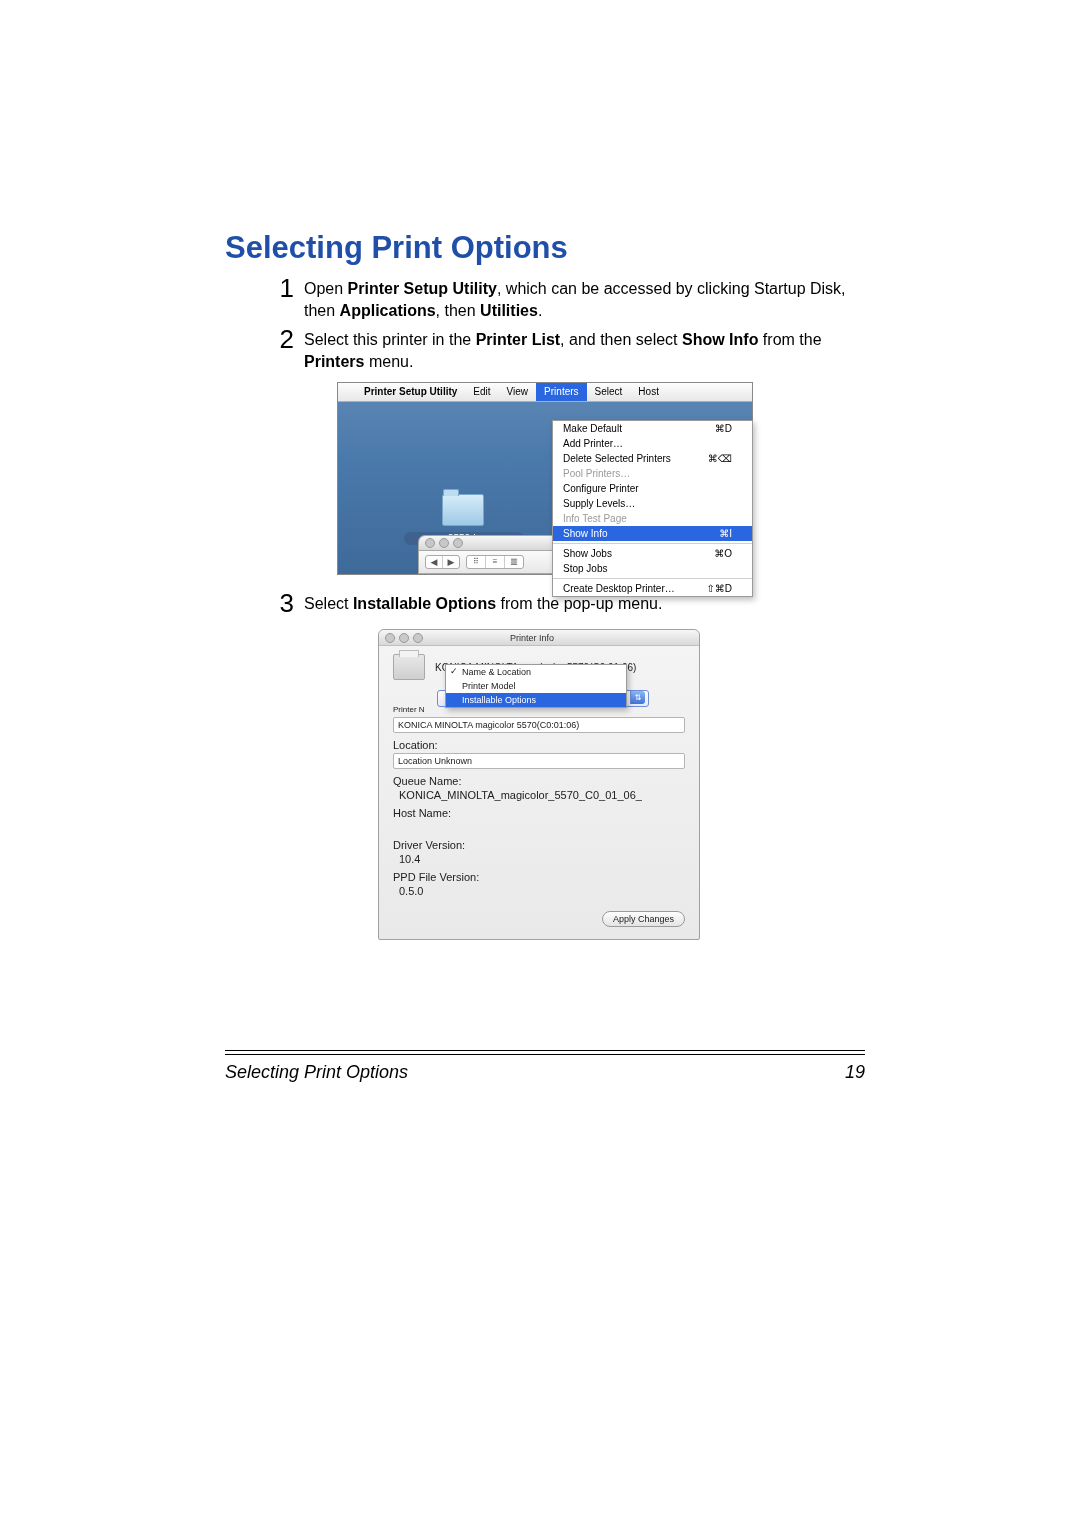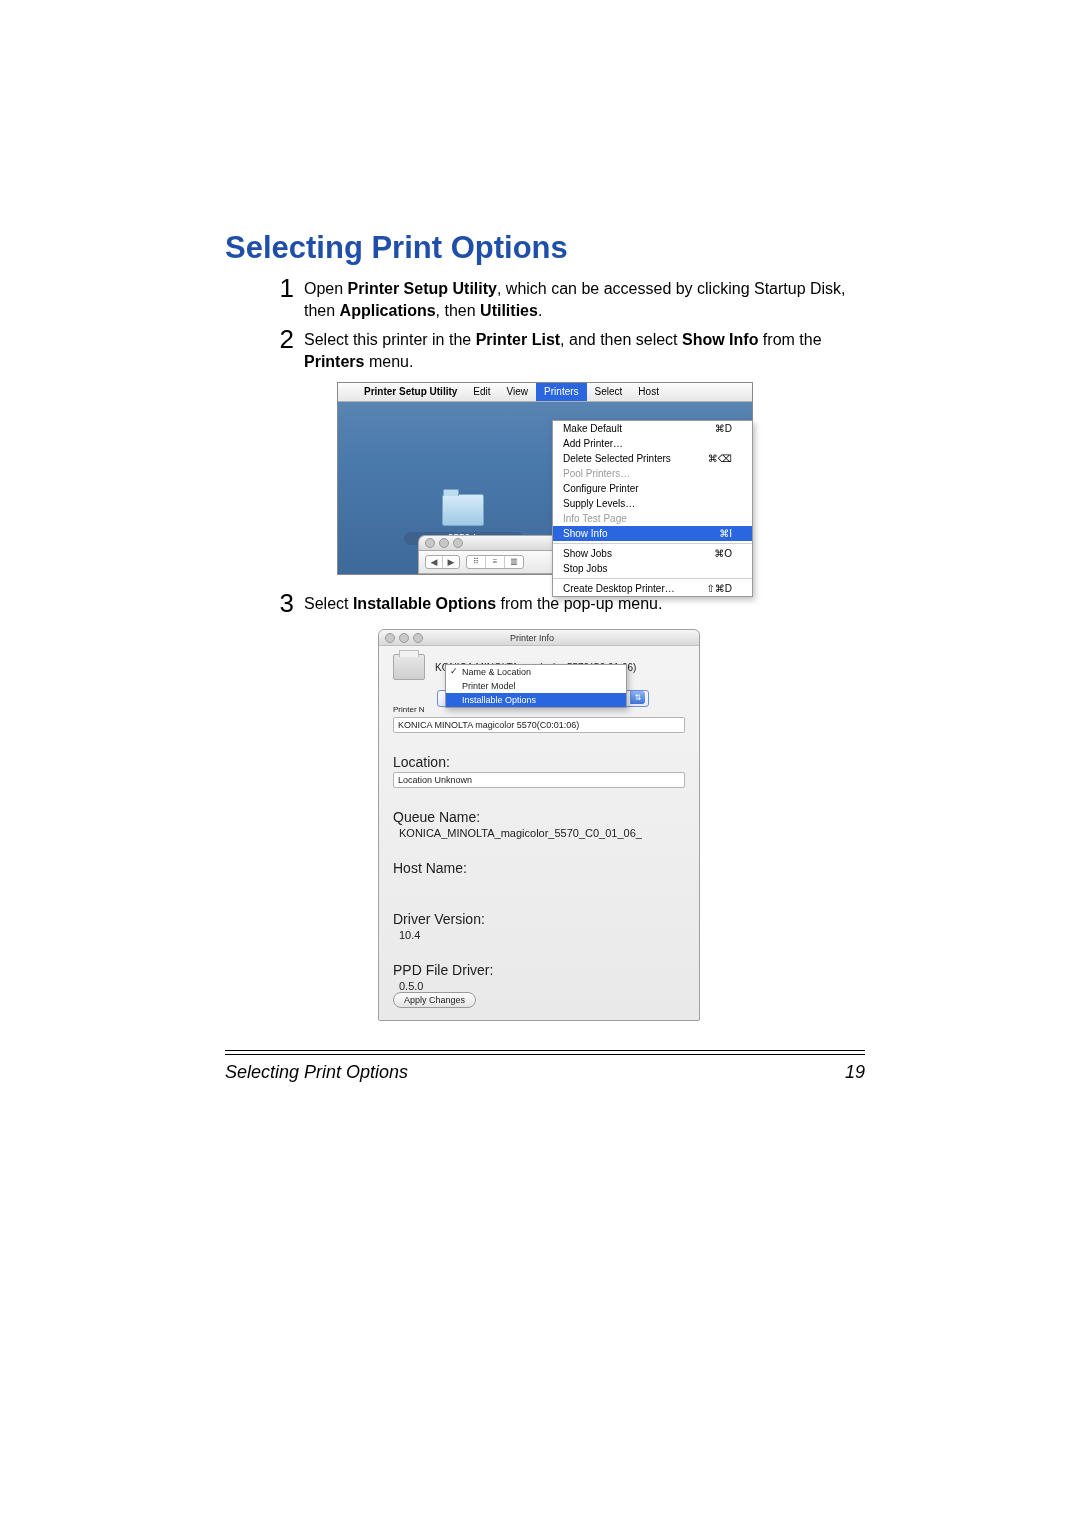--- a/index.html
+++ b/index.html
@@ -338,41 +338,43 @@
   .s2-popt.hl { background: #2a66e0; color: #fff; }
   .s2-inline-label {
     position: absolute;
     left: -44px;
     top: 15px;
     font-size: 8px;
     white-space: nowrap;
   }
 
   .s2-field-label {
-    font-size: 14px;
-    margin-top: 21px;
+    font-size: 11px;
+    margin-top: 6px;
   }
   .s2-field-input {
     margin-top: 2px;
     height: 14px;
     background: #fff;
     border: 1px solid #b5b5b5;
     border-radius: 2px;
     padding: 0 4px;
     font-size: 9px;
     line-height: 14px;
     white-space: nowrap;
     overflow: hidden;
   }
   .s2-static {
     font-size: 11px;
     padding: 2px 0 0 6px;
   }
 
   .s2-apply {
+    text-align: right;
+    margin-top: 14px;
   }
   .s2-apply-btn {
     display: inline-block;
     padding: 2px 10px;
     font-size: 9px;
     background: linear-gradient(#fdfdfd,#e4e4e4);
     border: 1px solid #9a9a9a;
     border-radius: 10px;
   }
 
@@ -550,21 +552,21 @@
 
           <div class="s2-field-label">Queue Name:</div>
           <div class="s2-static">KONICA_MINOLTA_magicolor_5570_C0_01_06_</div>
 
           <div class="s2-field-label">Host Name:</div>
           <div class="s2-static">&nbsp;</div>
 
           <div class="s2-field-label">Driver Version:</div>
           <div class="s2-static">10.4</div>
 
-          <div class="s2-field-label">PPD File Driver:</div>
+          <div class="s2-field-label">PPD File Version:</div>
           <div class="s2-static">0.5.0</div>
 
           <div class="s2-apply">
             <span class="s2-apply-btn">Apply Changes</span>
           </div>
         </div>
       </div>
     </div>
 
   </div>

